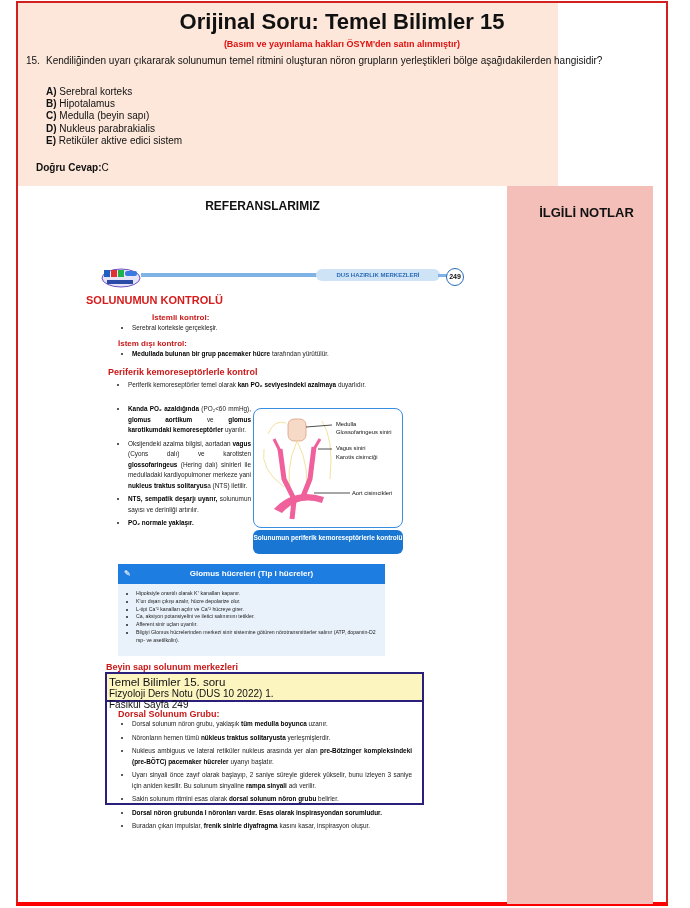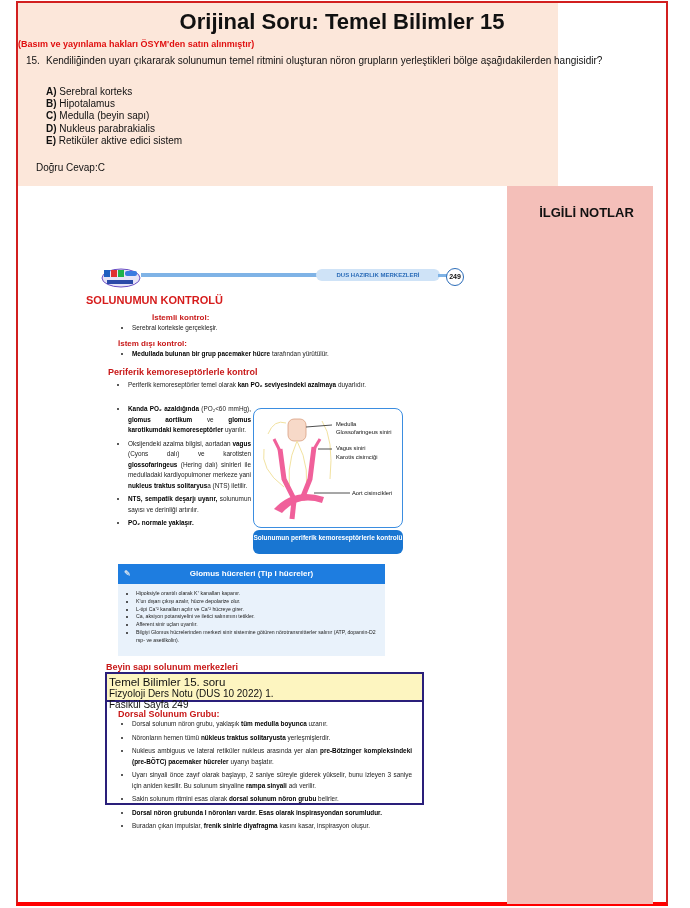--- a/index.html
+++ b/index.html
@@ -1,27 +1,27 @@
 <!DOCTYPE html>
 <html><head>
 <meta charset="utf-8">
 <style>
   html,body{margin:0;padding:0;background:#fff;}
   body{width:690px;height:908px;position:relative;overflow:hidden;font-family:"Liberation Sans",sans-serif;color:#111;}
   .frame{position:absolute;left:16px;top:1px;width:652px;height:905px;border:2px solid #d21f1f;border-bottom:4px solid #ff0000;box-sizing:border-box;background:#fff;}
   .top{position:absolute;left:0;top:0;width:540px;height:183px;background:#fce7da;}
   .title{position:absolute;left:0;top:6px;width:648px;text-align:center;font-size:22px;font-weight:bold;color:#111;}
-  .sub{position:absolute;left:0;top:36px;width:648px;font-size:9px;font-weight:bold;color:#e01010;}
+  .sub{position:absolute;left:0;top:36px;width:648px;text-align:center;font-size:9px;font-weight:bold;color:#e01010;}
   .q{position:absolute;left:8px;top:51px;width:620px;font-size:10px;font-weight:normal;line-height:13px;}
   .q .num{position:absolute;left:0;top:0;}
   .q .txt{margin-left:20px;display:block;}
   .opts{position:absolute;left:28px;top:83px;font-size:10px;line-height:12.2px;}
   .opts b{font-weight:bold;}
   .ans{position:absolute;left:8px;top:159px;font-size:10px;}
-  .ans b{font-weight:normal;padding-left:10px;}
+  .ans b{font-weight:bold;padding-left:10px;}
   .right{position:absolute;left:489px;top:183px;width:146px;height:718px;background:#f4bfb9;}
   .right .rt{position:absolute;left:0;top:19px;width:159px;text-align:center;font-size:13px;font-weight:bold;}
   .refs{position:absolute;left:0;top:196px;width:489px;text-align:center;font-size:12px;font-weight:bold;}
   
   .logo{position:absolute;left:83px;top:263px;width:40px;height:22px;}
   .hbar{position:absolute;left:123px;top:270px;width:200px;height:4px;background:#7fb3e6;}
   .hpill{position:absolute;left:298px;top:266px;width:124px;height:12px;background:#cfe3f7;border-radius:6px;font-size:6px;font-weight:bold;color:#2b6cb8;text-align:center;line-height:12px;}
   .hbar2{position:absolute;left:420px;top:271px;width:10px;height:3px;background:#7fb3e6;}
   .pnum{position:absolute;left:428px;top:265px;width:16px;height:16px;border:1.5px solid #2b6cb8;border-radius:50%;font-size:7px;font-weight:bold;text-align:center;line-height:16px;background:#fff;}
   .h1{position:absolute;left:68px;top:291px;font-size:11px;font-weight:bold;color:#d61c1c;}
@@ -59,20 +59,21 @@
     <div class="opts">
       <div><b>A)</b> <span>Serebral korteks</span></div>
       <div><b>B)</b> <span>Hipotalamus</span></div>
       <div><b>C)</b> <span>Medulla (beyin sapı)</span></div>
       <div><b>D)</b> <span>Nukleus parabrakialis</span></div>
       <div><b>E)</b> <span>Retiküler aktive edici sistem</span></div>
     </div>
     <div class="ans"><b>Doğru Cevap:</b><span>C</span></div>
   </div>
 
+  <div class="refs">REFERANSLARIMIZ</div>
 
   <div class="right">
     <div class="rt">İLGİLİ NOTLAR</div>
   </div>
 
   <div class="logo">
     <svg width="40" height="22" viewBox="0 0 40 22">
       <ellipse cx="20" cy="12" rx="19" ry="9" fill="#e8e4f7" stroke="#6a4fc4" stroke-width="1"></ellipse>
       <rect x="3" y="4" width="6" height="7" fill="#1e5fc0"></rect>
       <rect x="10" y="4" width="6" height="7" fill="#e03030"></rect>

